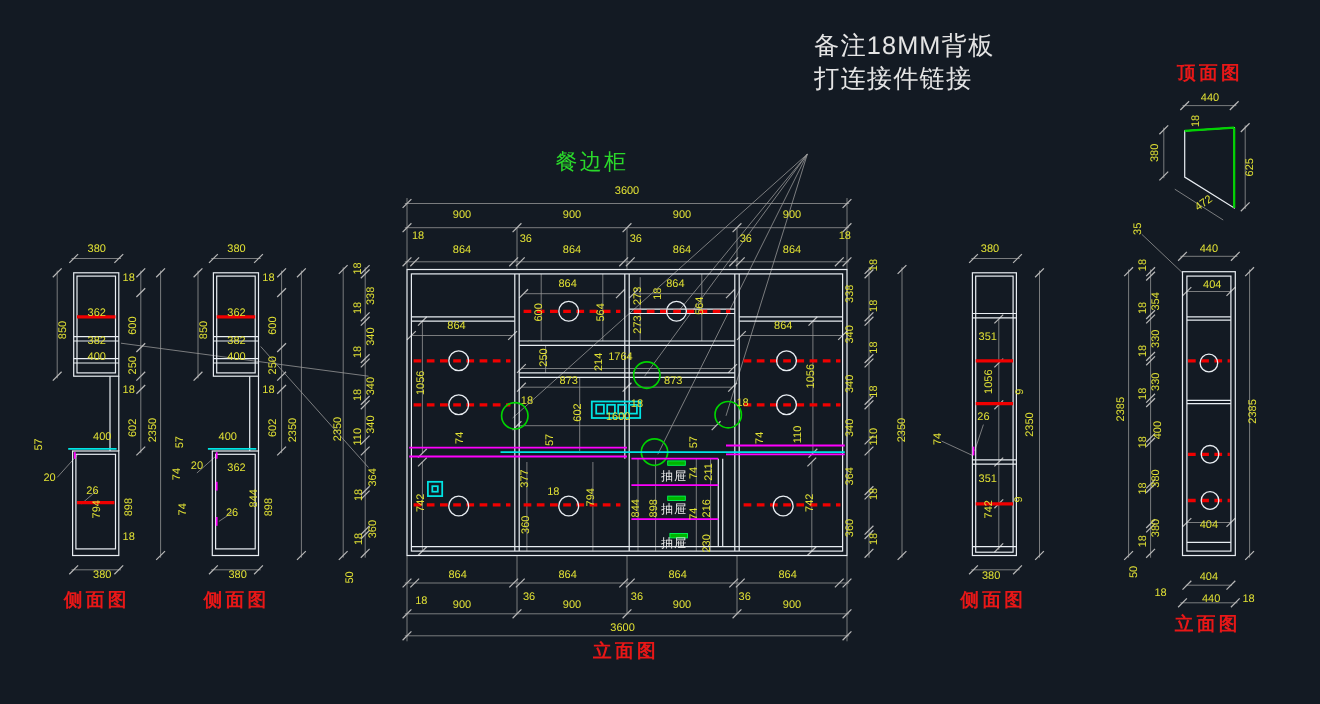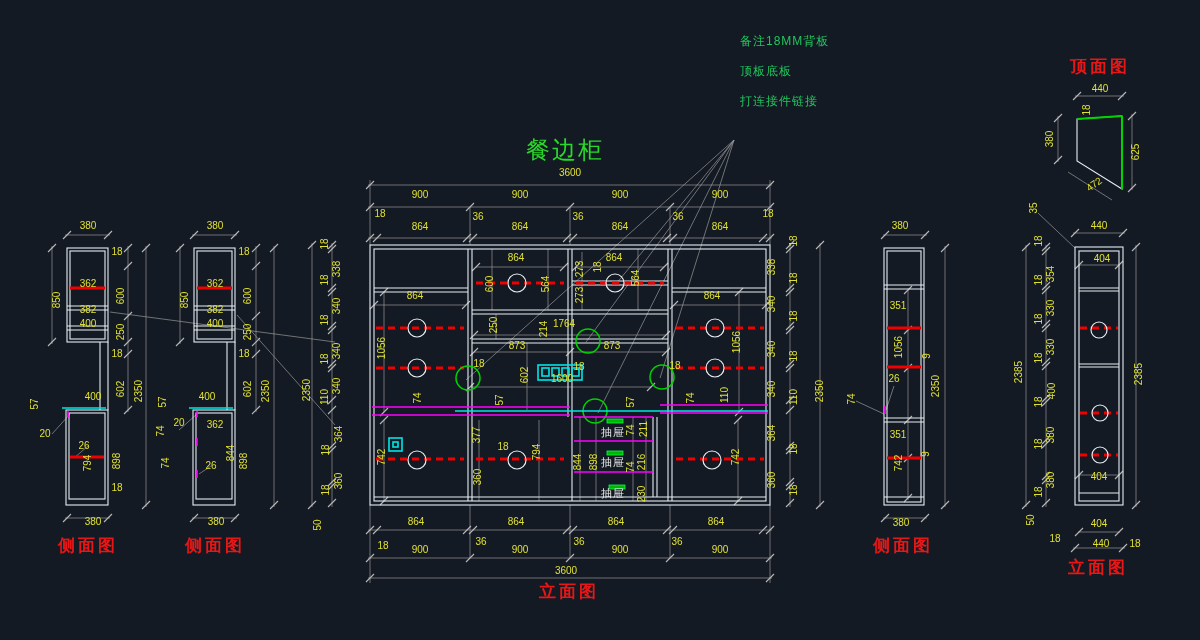--- a/index.html
+++ b/index.html
@@ -3,23 +3,23 @@
 <meta charset="utf-8">
 <style>
   html,body{margin:0;padding:0;background:#131a23;}
   #stage{position:relative;width:1200px;height:640px;overflow:hidden;
          font-family:"Liberation Sans",sans-serif;background:#131a23;}
   svg{position:absolute;left:0;top:0;}
   svg text{font-family:"Liberation Sans",sans-serif;text-anchor:middle;}
   .dim{fill:#e0e034;font-size:10px;}
   .w{fill:#ededed;font-size:11px;letter-spacing:1px;}
   .vl{fill:#e81717;font-size:17px;font-weight:bold;letter-spacing:3px;}
-  #title{position:absolute;left:505px;top:134px;width:120px;text-align:center;
-         color:#2ad82a;font-size:24px;letter-spacing:2px;}
-  #notes{position:absolute;left:740px;top:26px;color:#22c55e;font-size:12px;
+  #title{position:absolute;left:505px;top:134px;width:120px;
+         color:#2ad82a;font-size:20px;letter-spacing:2px;}
+  #notes{position:absolute;left:740px;top:26px;color:#e5e5e5;font-size:23px;
          line-height:30px;letter-spacing:1px;}
 </style>
 </head>
 <body>
 
 <div id="stage">
 
 <svg id="cad" width="1200" height="640" viewBox="0 0 1200 640">
 
   <g id="gray" stroke="#9a9a9a" stroke-width="0.7">
@@ -623,17 +623,16 @@
         <text x="903" y="551" class="vl">侧面图</text>
         <text x="1098" y="573" class="vl">立面图</text>
         <text x="1100" y="72" class="vl">顶面图</text>
       </g>
 </svg>
 
 <div id="title">餐边柜</div>
 
 <div id="notes">
   <div>备注18MM背板</div>
-  <div>顶板底板</div>
   <div>打连接件链接</div>
 </div>
 
 </div>
 
 </body></html>

